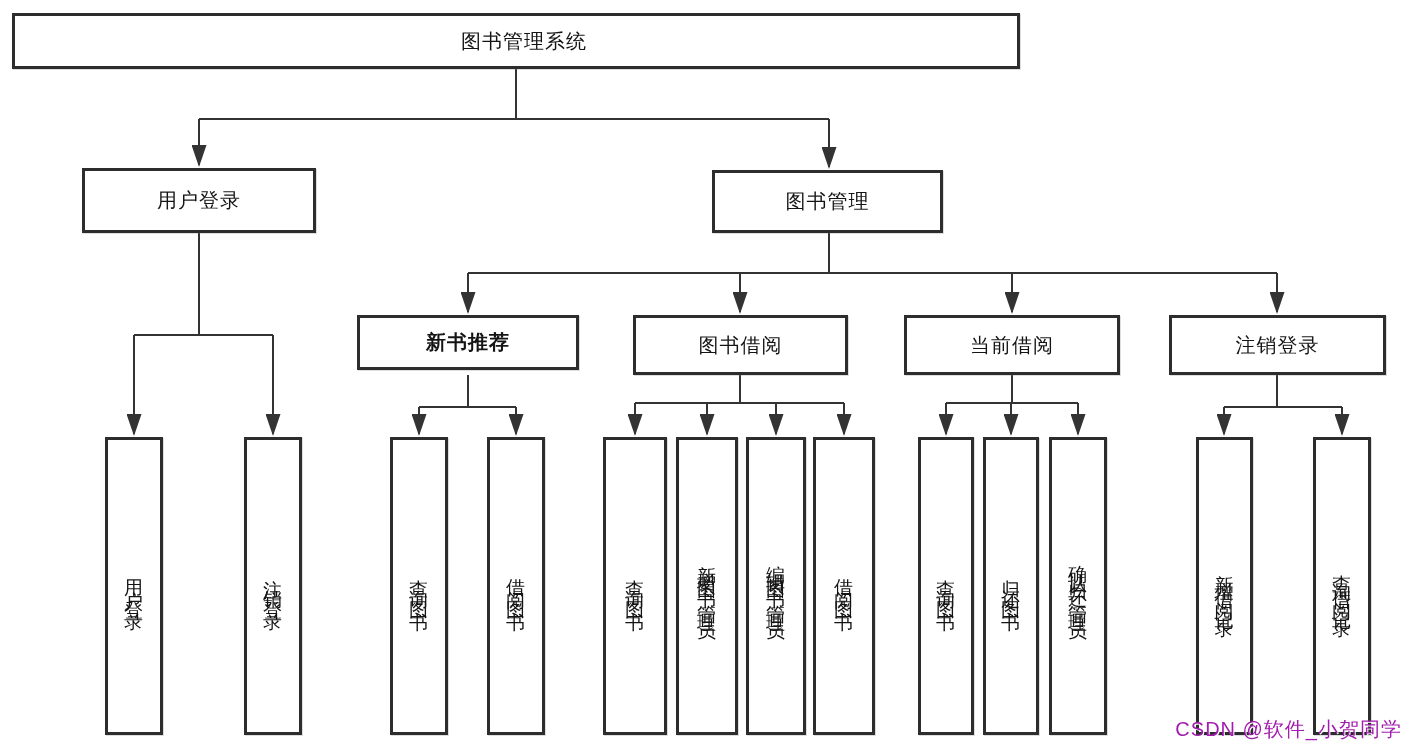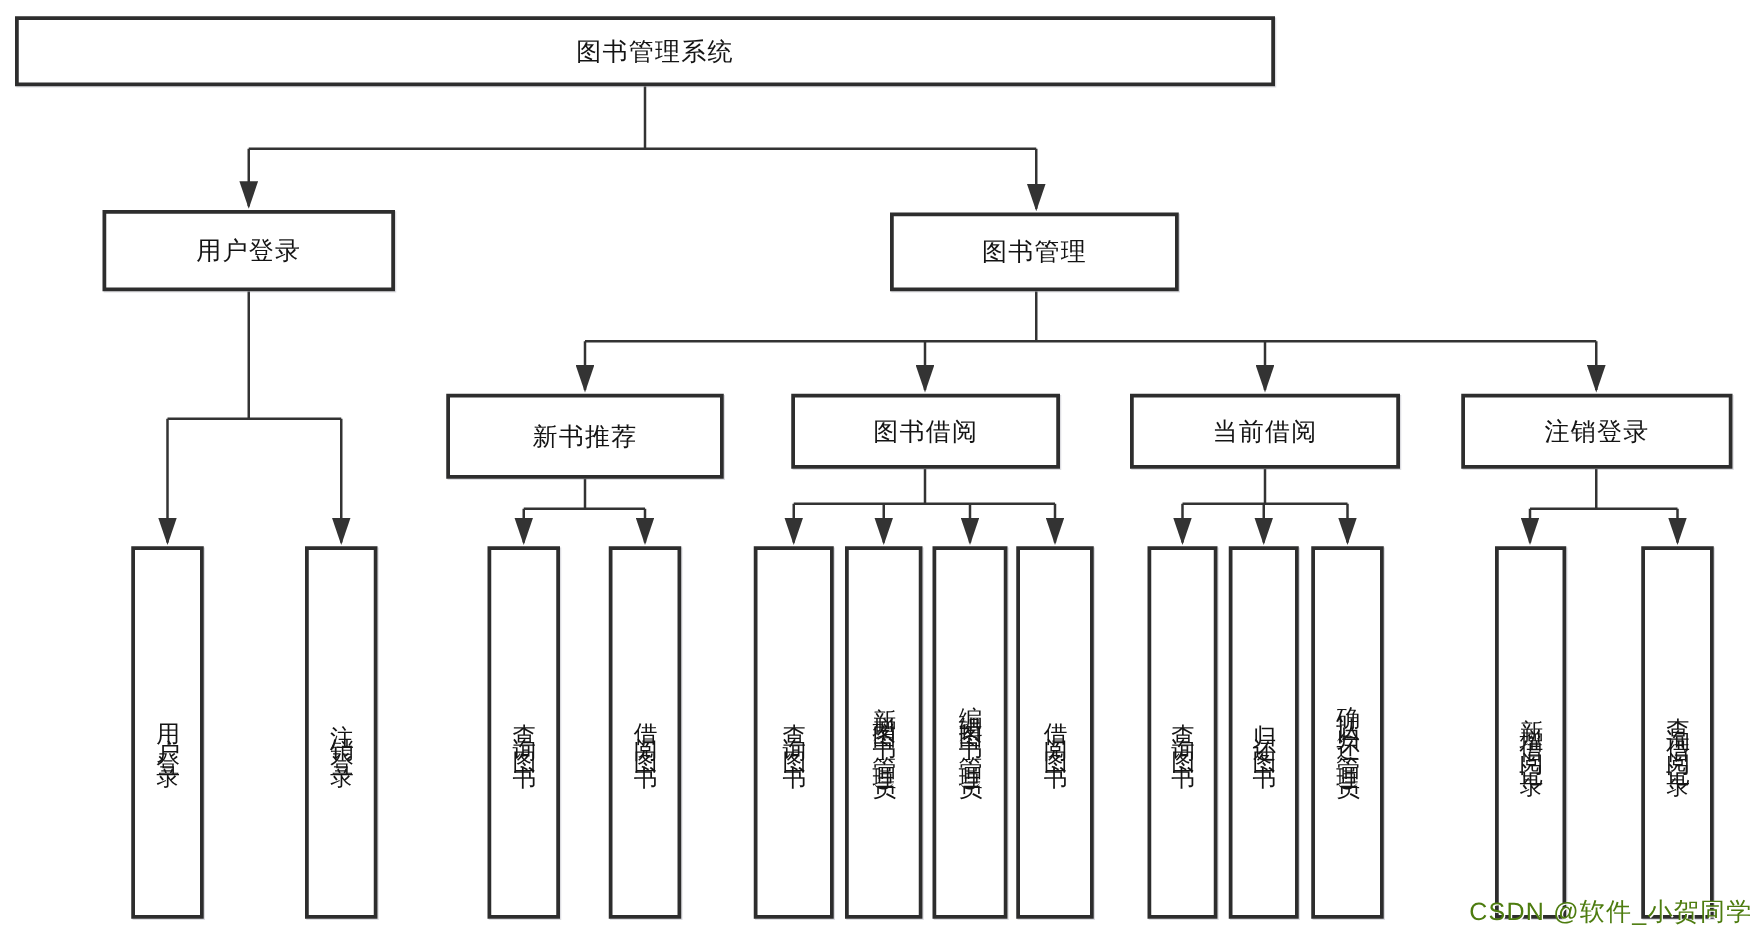--- a/index.html
+++ b/index.html
@@ -31,21 +31,21 @@
     writing-mode:vertical-rl;
     text-orientation:mixed;
     letter-spacing:11px;
     line-height:1;
     white-space:nowrap;
   }
   #watermark {
     position:absolute;
     right:3px; top:716px;
     font-size:20px;
-    color:#4d7c0f;
+    color:#a21caf;
     text-shadow:1px 1px 0 #ffffff;
     letter-spacing:1px;
     z-index:5;
     white-space:nowrap;
   }
 </style>
 </head>
 <body>
 
 <div id="canvas">
@@ -104,21 +104,21 @@
     <span>图书管理系统</span>
   </div>
 
   <div class="node" style="left:82px; top:168px; width:234px; height:65px;">
     <span>用户登录</span>
   </div>
   <div class="node" style="left:712px; top:170px; width:231px; height:63px;">
     <span>图书管理</span>
   </div>
 
-  <div class="node" style="left:357px; top:315px; width:222px; height:68px;">
+  <div class="node" style="left:357px; top:315px; width:222px; height:55px;font-weight:bold;">
     <span>新书推荐</span>
   </div>
   <div class="node" style="left:633px; top:315px; width:215px; height:60px;">
     <span>图书借阅</span>
   </div>
   <div class="node" style="left:904px; top:315px; width:216px; height:60px;">
     <span>当前借阅</span>
   </div>
   <div class="node" style="left:1169px; top:315px; width:217px; height:60px;">
     <span>注销登录</span>

